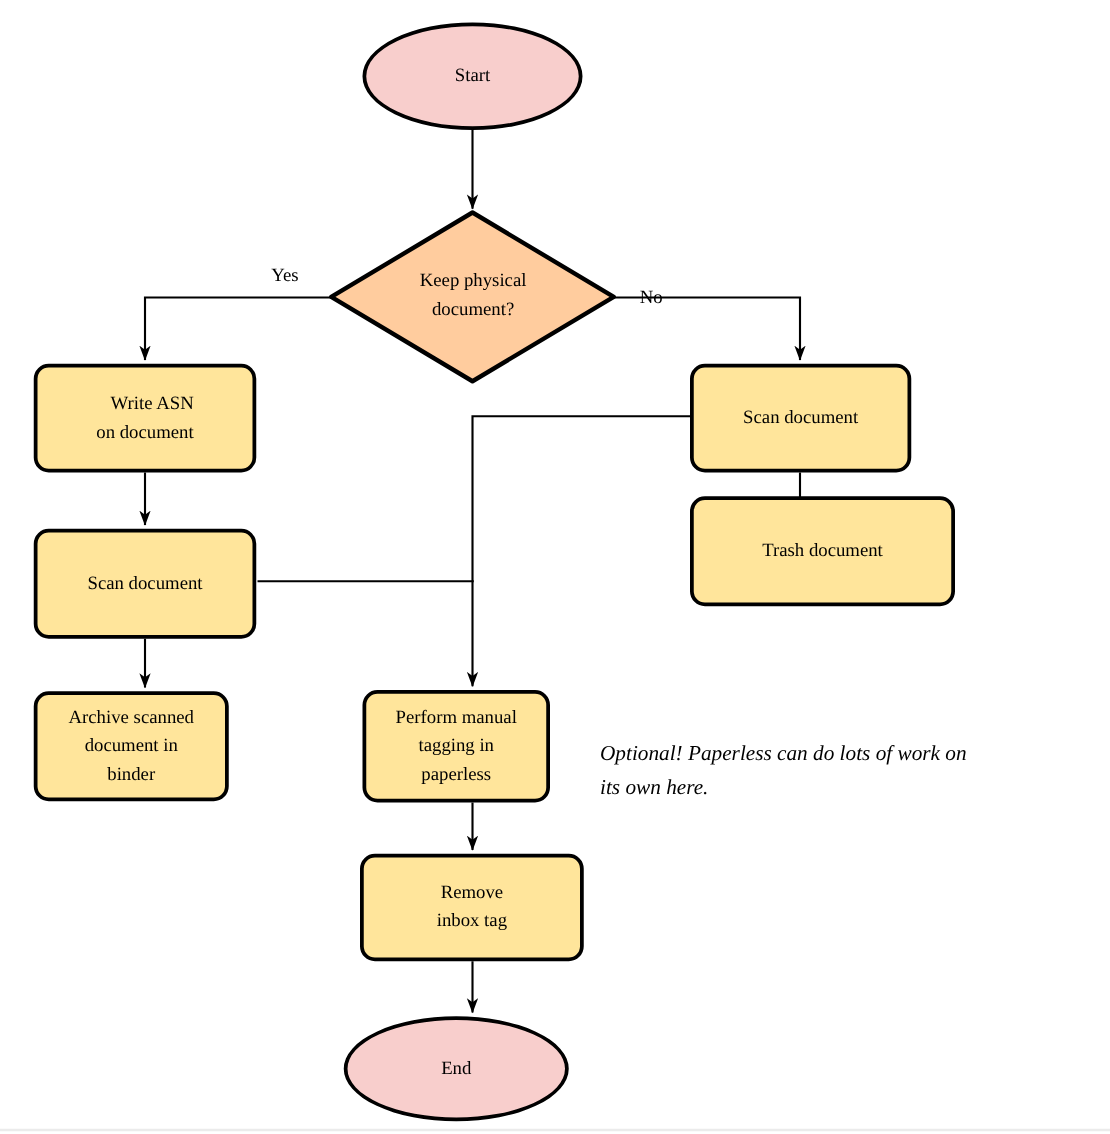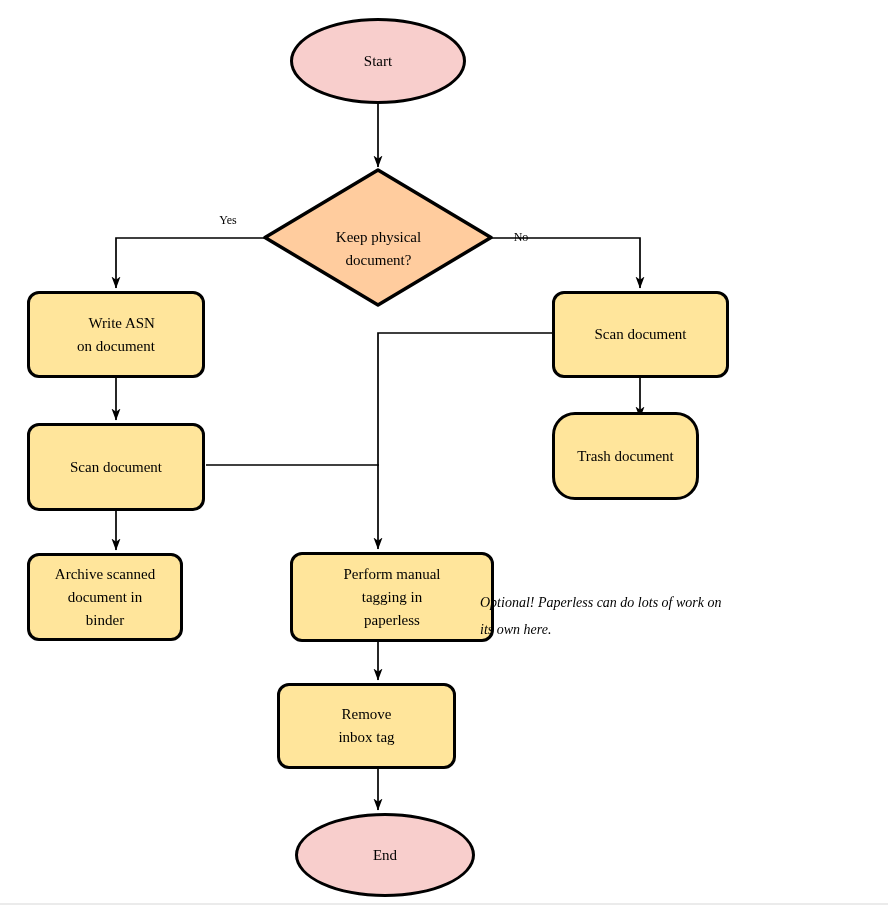--- a/index.html
+++ b/index.html
@@ -47,27 +47,27 @@
     position: absolute;
     text-align: center;
     font-size: 15px;
     line-height: 23px;
     white-space: pre-line;
   }
   .edge-label {
     position: absolute;
     width: 60px;
     text-align: center;
-    font-size: 12px;
+    font-size: 15px;
   }
   .annotation {
     position: absolute;
     left: 480px;
     top: 589px;
-    font-size: 14px;
+    font-size: 17px;
     font-style: italic;
     line-height: 27px;
     white-space: pre-line;
   }
   .bottom-rule {
     position: absolute;
     left: 0;
     top: 903px;
     width: 888px;
     height: 1.5px;
@@ -95,47 +95,47 @@
     <path class="edge" d="M 552 333 L 378 333 L 378 549" marker-end="url(#arrow)"></path>
     <path class="edge" d="M 206 465 L 379 465"></path>
     <path class="edge" d="M 378 642 L 378 680" marker-end="url(#arrow)"></path>
     <path class="edge" d="M 378 769 L 378 810" marker-end="url(#arrow)"></path>
 
     <polygon points="378,170 491,237.5 378,305 265,237.5" style="fill: var(--decision-fill, #ffcc9e); stroke: var(--stroke, #000); stroke-width: 3.5; stroke-linejoin: round;"></polygon>
   </svg>
 
   <div class="node terminal" style="left:290px; top:18px; width:176px; height:86px;">Start</div>
 
-  <div class="decision-label" style="left:266px; top:226px; width:225px;">Keep physical
+  <div class="decision-label" style="left:266px; top:214px; width:225px;">Keep physical
 document?</div>
 
   <div class="edge-label" style="left:198px; top:213px;">Yes</div>
 
   <div class="edge-label" style="left:491px; top:230px;">No</div>
 
   <div class="node process" style="left:27px; top:291px; width:178px; height:87px;text-align:right;">Write ASN
 on document</div>
 
   <div class="node process" style="left:27px; top:423px; width:178px; height:88px;">Scan document</div>
 
   <div class="node process" style="left:27px; top:553px; width:156px; height:88px;">Archive scanned
 document in
 binder</div>
 
   <div class="node process" style="left:552px; top:291px; width:177px; height:87px;">Scan document</div>
 
-  <div class="node process" style="left:552px; top:412px; width:147px; height:88px;border-radius:23px;">Trash document</div>
+  <div class="node process" style="left:552px; top:397px; width:212px; height:88px;">Trash document</div>
 
-  <div class="node process" style="left:290px; top:552px; width:204px; height:90px;">Perform manual
+  <div class="node process" style="left:290px; top:552px; width:150px; height:90px;">Perform manual
 tagging in
 paperless</div>
 
-  <div class="node process" style="left:277px; top:683px; width:179px; height:86px;">Remove
+  <div class="node process" style="left:288px; top:683px; width:179px; height:86px;">Remove
 inbox tag</div>
 
-  <div class="node terminal" style="left:295px; top:813px; width:180px; height:84px;">End</div>
+  <div class="node terminal" style="left:275px; top:813px; width:180px; height:84px;">End</div>
 
   <div class="annotation">Optional! Paperless can do lots of work on
 its own here.</div>
 
   <div class="bottom-rule"></div>
 
 </div>
 
 </body></html>

